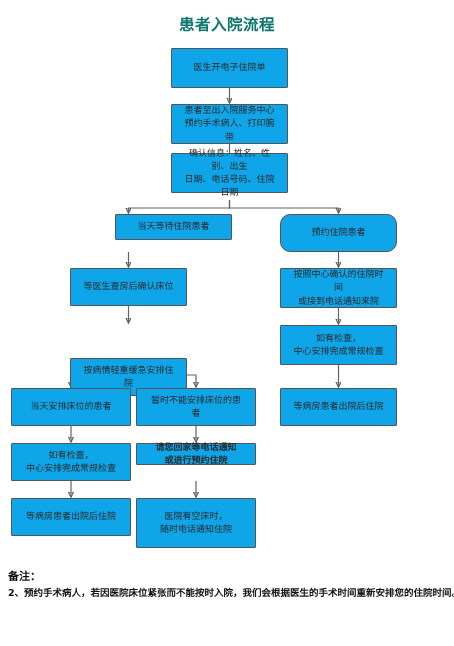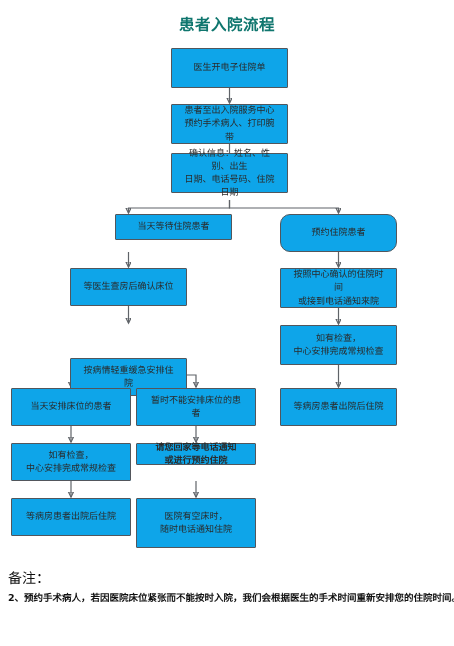--- a/index.html
+++ b/index.html
@@ -73,22 +73,22 @@
   }
 
   
   .notes {
     position: absolute;
     left: 8px;
     top: 568px;
     width: 440px;
   }
   .notes-heading {
-    font-size: 14px;
-    font-weight: normal;
+    font-size: 11px;
+    font-weight: bold;
     color: #111111;
     line-height: 1.55;
   }
   .note-line {
     font-size: 9.5px;
     font-weight: bold;
     color: #111111;
     line-height: 1.62;
     white-space: nowrap;
   }

